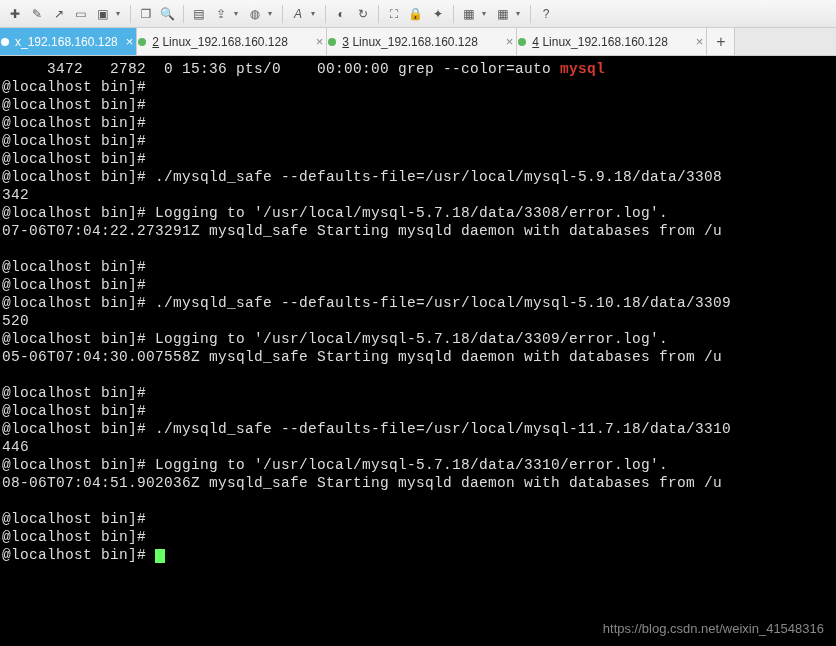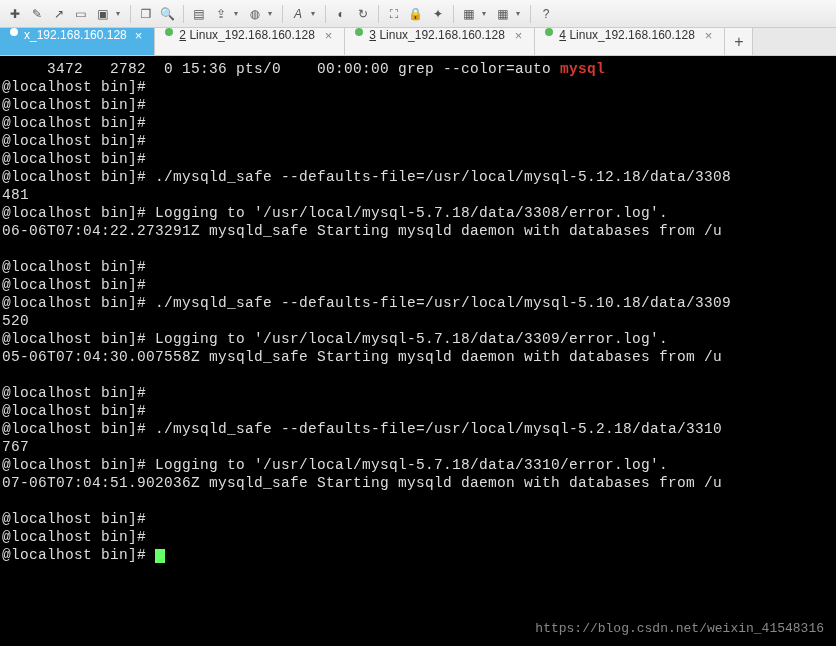--- a/index.html
+++ b/index.html
@@ -46,21 +46,22 @@
   }
   .tabbar {
     height: 28px;
     background: #e8e8e8;
     display: flex;
     align-items: stretch;
     border-bottom: 1px solid #ccc;
   }
   .tab {
     display: flex;
-    padding: 0 10px;
+    align-items: center;
+    padding: 0 1px;
     border-right: 1px solid #ccc;
     background: #f5f5f5;
     font-size: 12px;
     color: #333;
     cursor: pointer;
     gap: 6px;
     min-width: 150px;
   }
   .tab.active {
     background: #4fb3e8;
@@ -114,21 +115,21 @@
     height: 14px;
     background: #6f6;
     vertical-align: text-bottom;
   }
   .watermark {
     position: absolute;
     right: 12px;
     bottom: 10px;
     font-size: 13px;
     color: #888;
-    font-family: Liberation Mono, monospace;
+    font-family: Liberation Sans, sans-serif;
     margin-top: 32px;
   }
 </style>
 </head>
 <body>
 
 <div class="toolbar">
   <span class="tb-icon">✚</span>
   <span class="tb-icon">✎</span>
   <span class="tb-icon">↗</span>
@@ -188,36 +189,36 @@
   </div>
   <div class="tab-add">+</div>
 </div>
 
 <div class="terminal"><span><span>     3472   2782  0 15:36 pts/0    00:00:00 grep --color=auto </span><span class="hl">mysql</span></span>
 <span>@localhost bin]# </span>
 <span>@localhost bin]# </span>
 <span>@localhost bin]# </span>
 <span>@localhost bin]# </span>
 <span>@localhost bin]# </span>
-<span><span>@localhost bin]# </span><span>./mysqld_safe --defaults-file=/usr/local/mysql-5.12.18/data/3308</span></span>
-<span>481</span>
+<span><span>@localhost bin]# </span><span>./mysqld_safe --defaults-file=/usr/local/mysql-5.9.18/data/3308</span></span>
+<span>342</span>
 <span><span>@localhost bin]# </span><span>Logging to '/usr/local/mysql-5.7.18/data/3308/error.log'.</span></span>
-<span><span>06-06T07:04:22.273291Z</span><span> mysqld_safe Starting mysqld daemon with databases from /u</span></span>
+<span><span>07-06T07:04:22.273291Z</span><span> mysqld_safe Starting mysqld daemon with databases from /u</span></span>
 
 <span>@localhost bin]# </span>
 <span>@localhost bin]# </span>
 <span><span>@localhost bin]# </span><span>./mysqld_safe --defaults-file=/usr/local/mysql-5.10.18/data/3309</span></span>
 <span>520</span>
 <span><span>@localhost bin]# </span><span>Logging to '/usr/local/mysql-5.7.18/data/3309/error.log'.</span></span>
 <span><span>05-06T07:04:30.007558Z</span><span> mysqld_safe Starting mysqld daemon with databases from /u</span></span>
 
 <span>@localhost bin]# </span>
 <span>@localhost bin]# </span>
-<span><span>@localhost bin]# </span><span>./mysqld_safe --defaults-file=/usr/local/mysql-5.2.18/data/3310</span></span>
-<span>767</span>
+<span><span>@localhost bin]# </span><span>./mysqld_safe --defaults-file=/usr/local/mysql-11.7.18/data/3310</span></span>
+<span>446</span>
 <span><span>@localhost bin]# </span><span>Logging to '/usr/local/mysql-5.7.18/data/3310/error.log'.</span></span>
-<span><span>07-06T07:04:51.902036Z</span><span> mysqld_safe Starting mysqld daemon with databases from /u</span></span>
+<span><span>08-06T07:04:51.902036Z</span><span> mysqld_safe Starting mysqld daemon with databases from /u</span></span>
 
 <span>@localhost bin]# </span>
 <span>@localhost bin]# </span>
 <span><span>@localhost bin]# </span><span class="cursor"></span></span></div>
 
 <div class="watermark">https://blog.csdn.net/weixin_41548316</div>
 
 </body></html>

